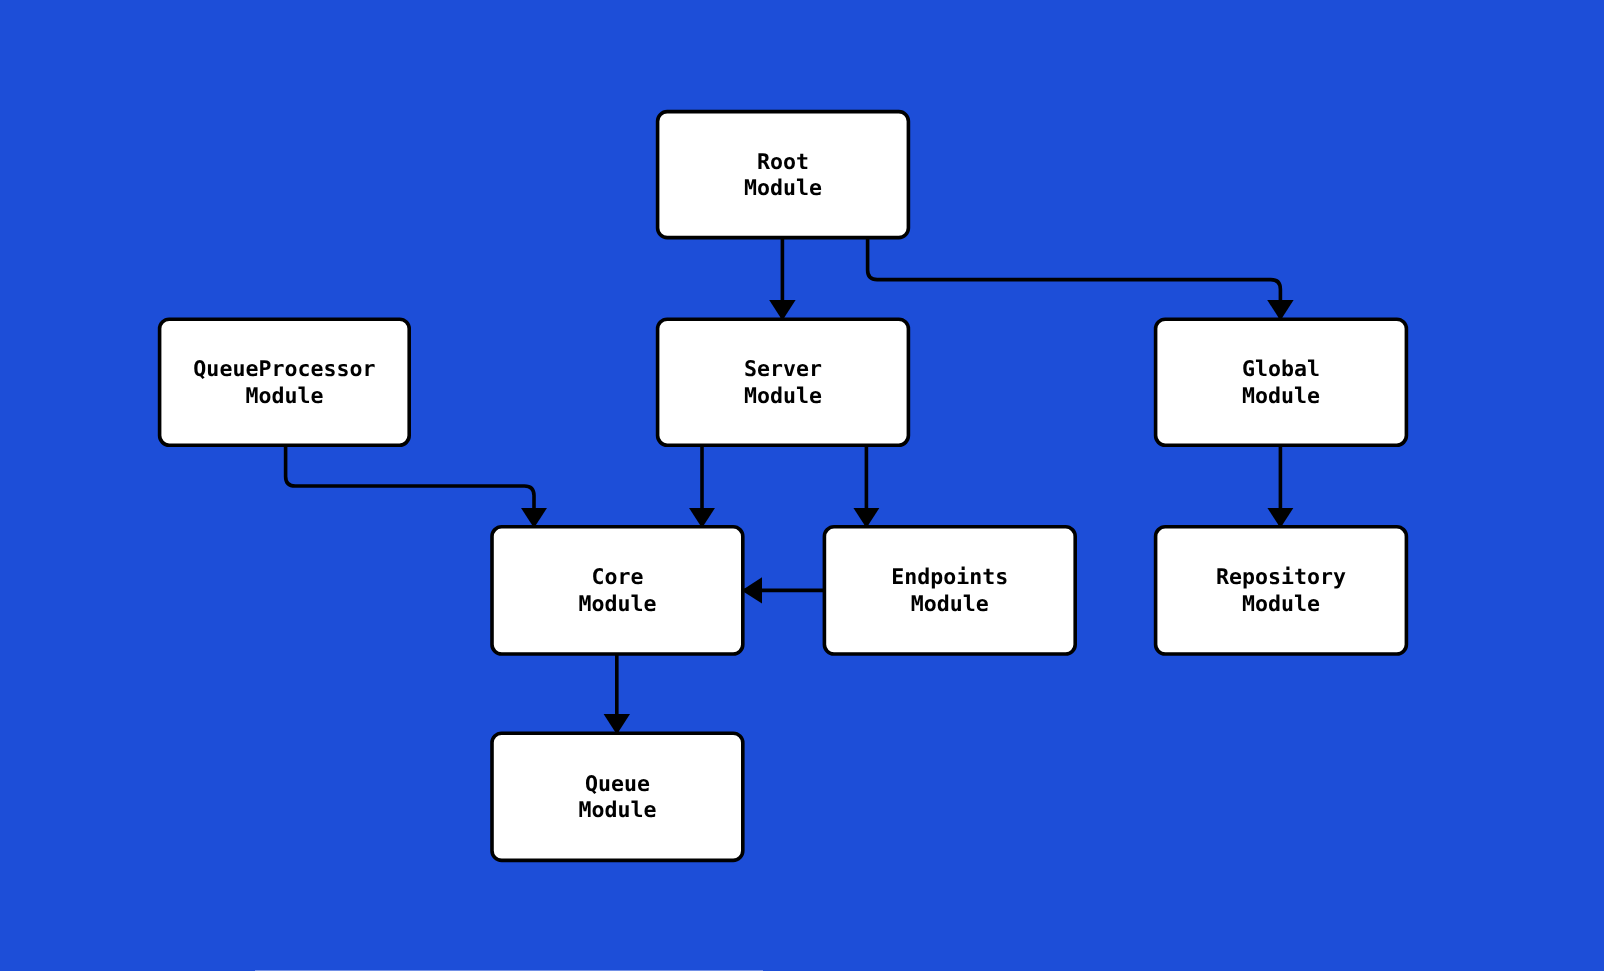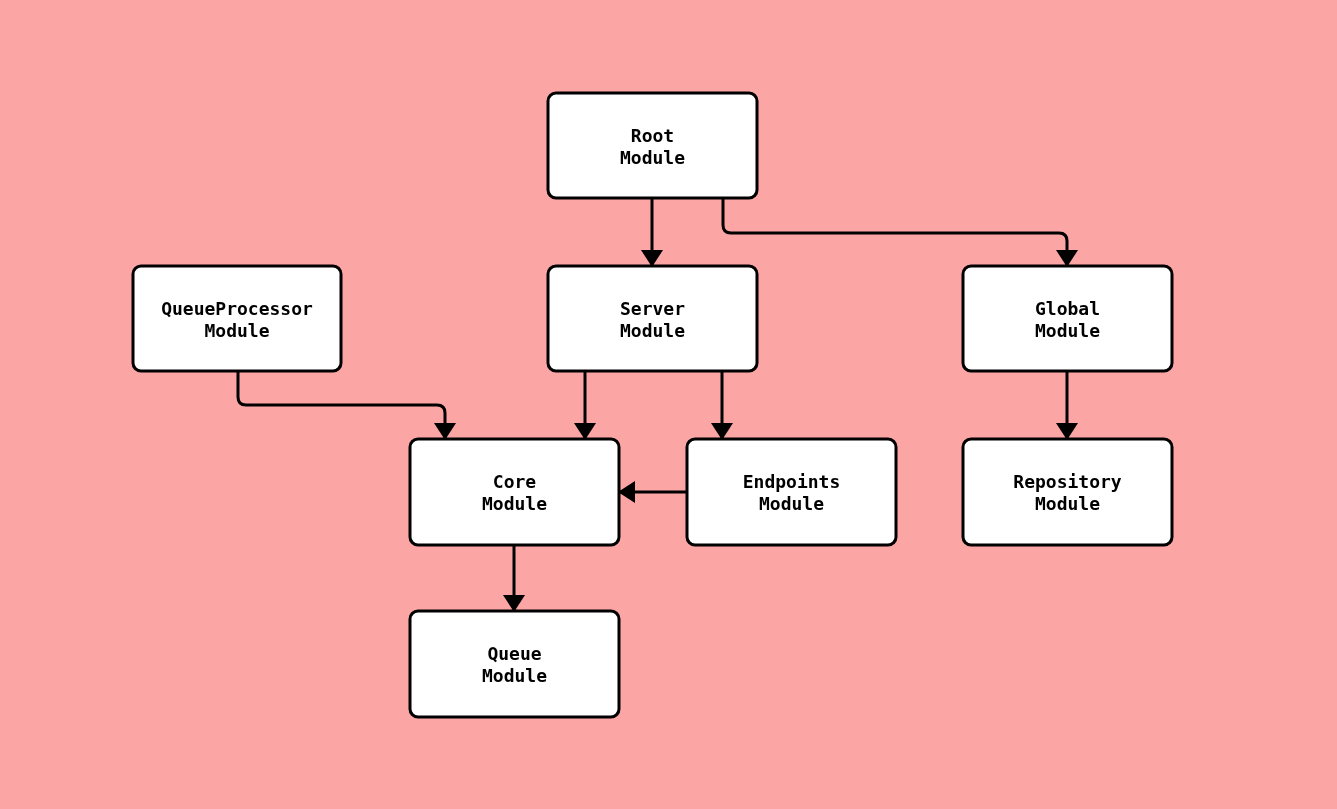--- a/index.html
+++ b/index.html
@@ -4,21 +4,21 @@
 <style>
   html, body {
     margin: 0;
     padding: 0;
     background: #ffffff;
   }
   .stage {
     position: relative;
     width: 1337px;
     height: 809px;
-    background: #fca5a5;
+    background: #1d4ed8;
     overflow: hidden;
   }
   svg.diagram {
     display: block;
     width: 1337px;
     height: 809px;
   }
   .node-box {
     fill: #ffffff;
     stroke: #000000;

